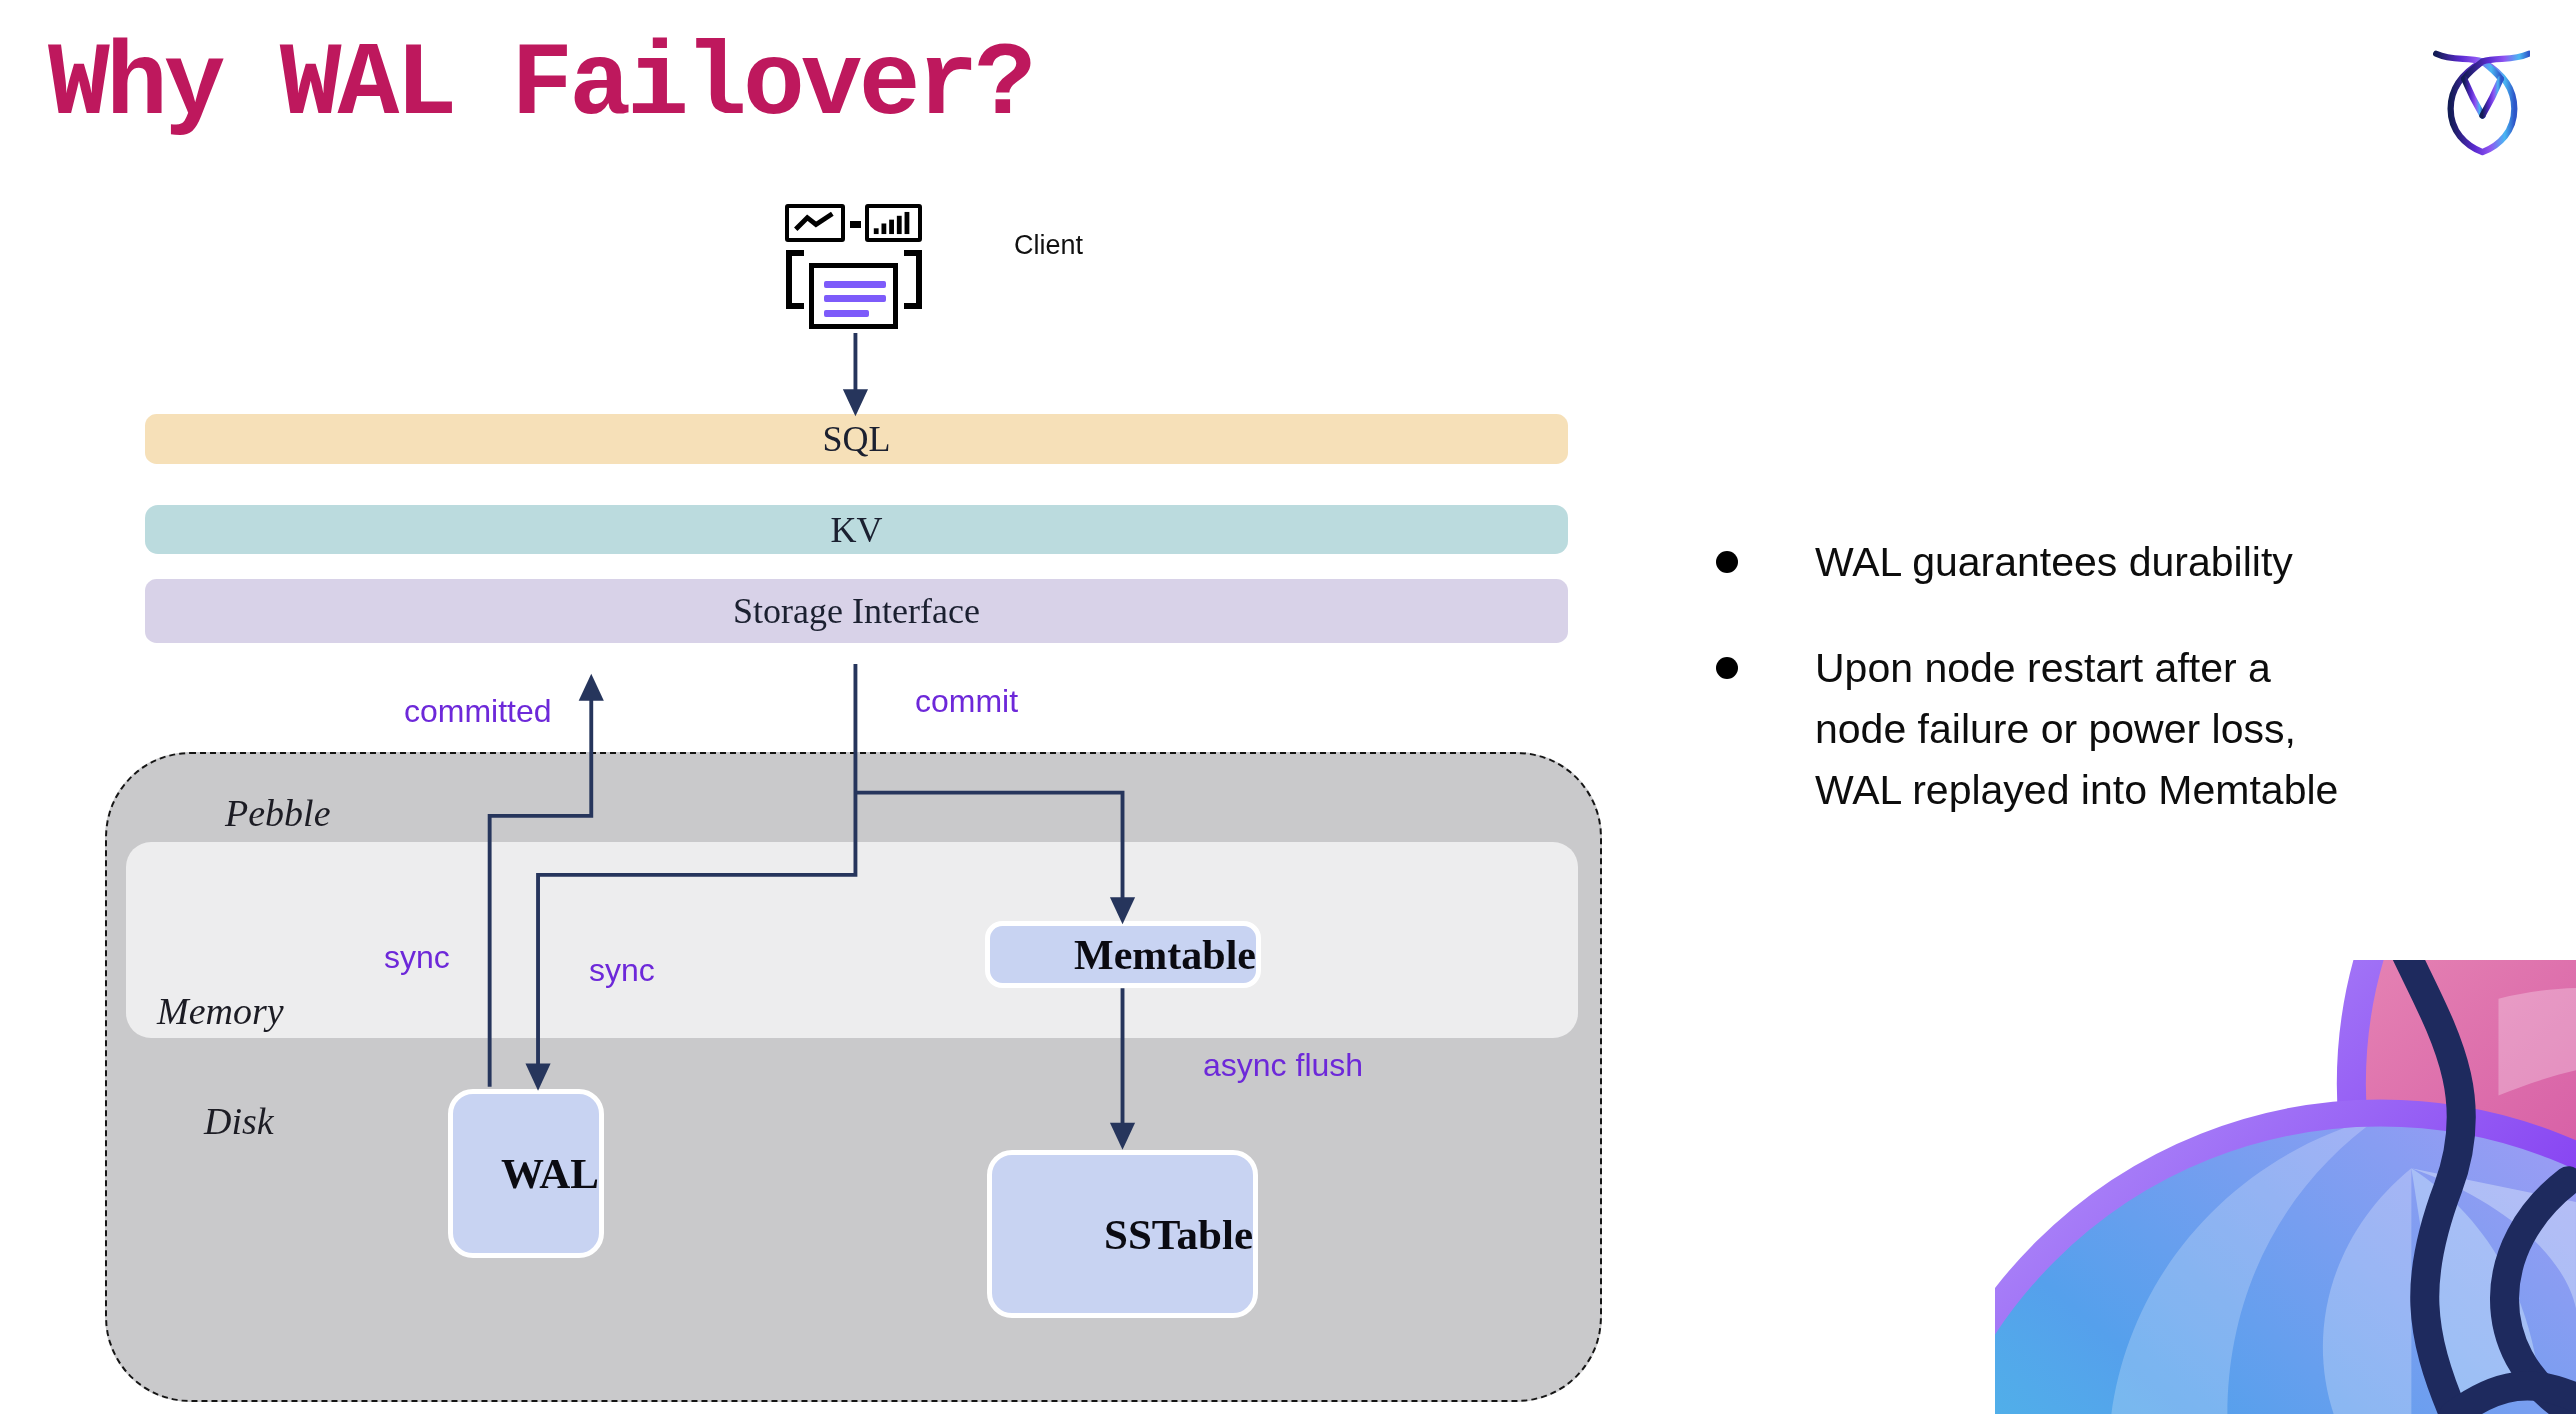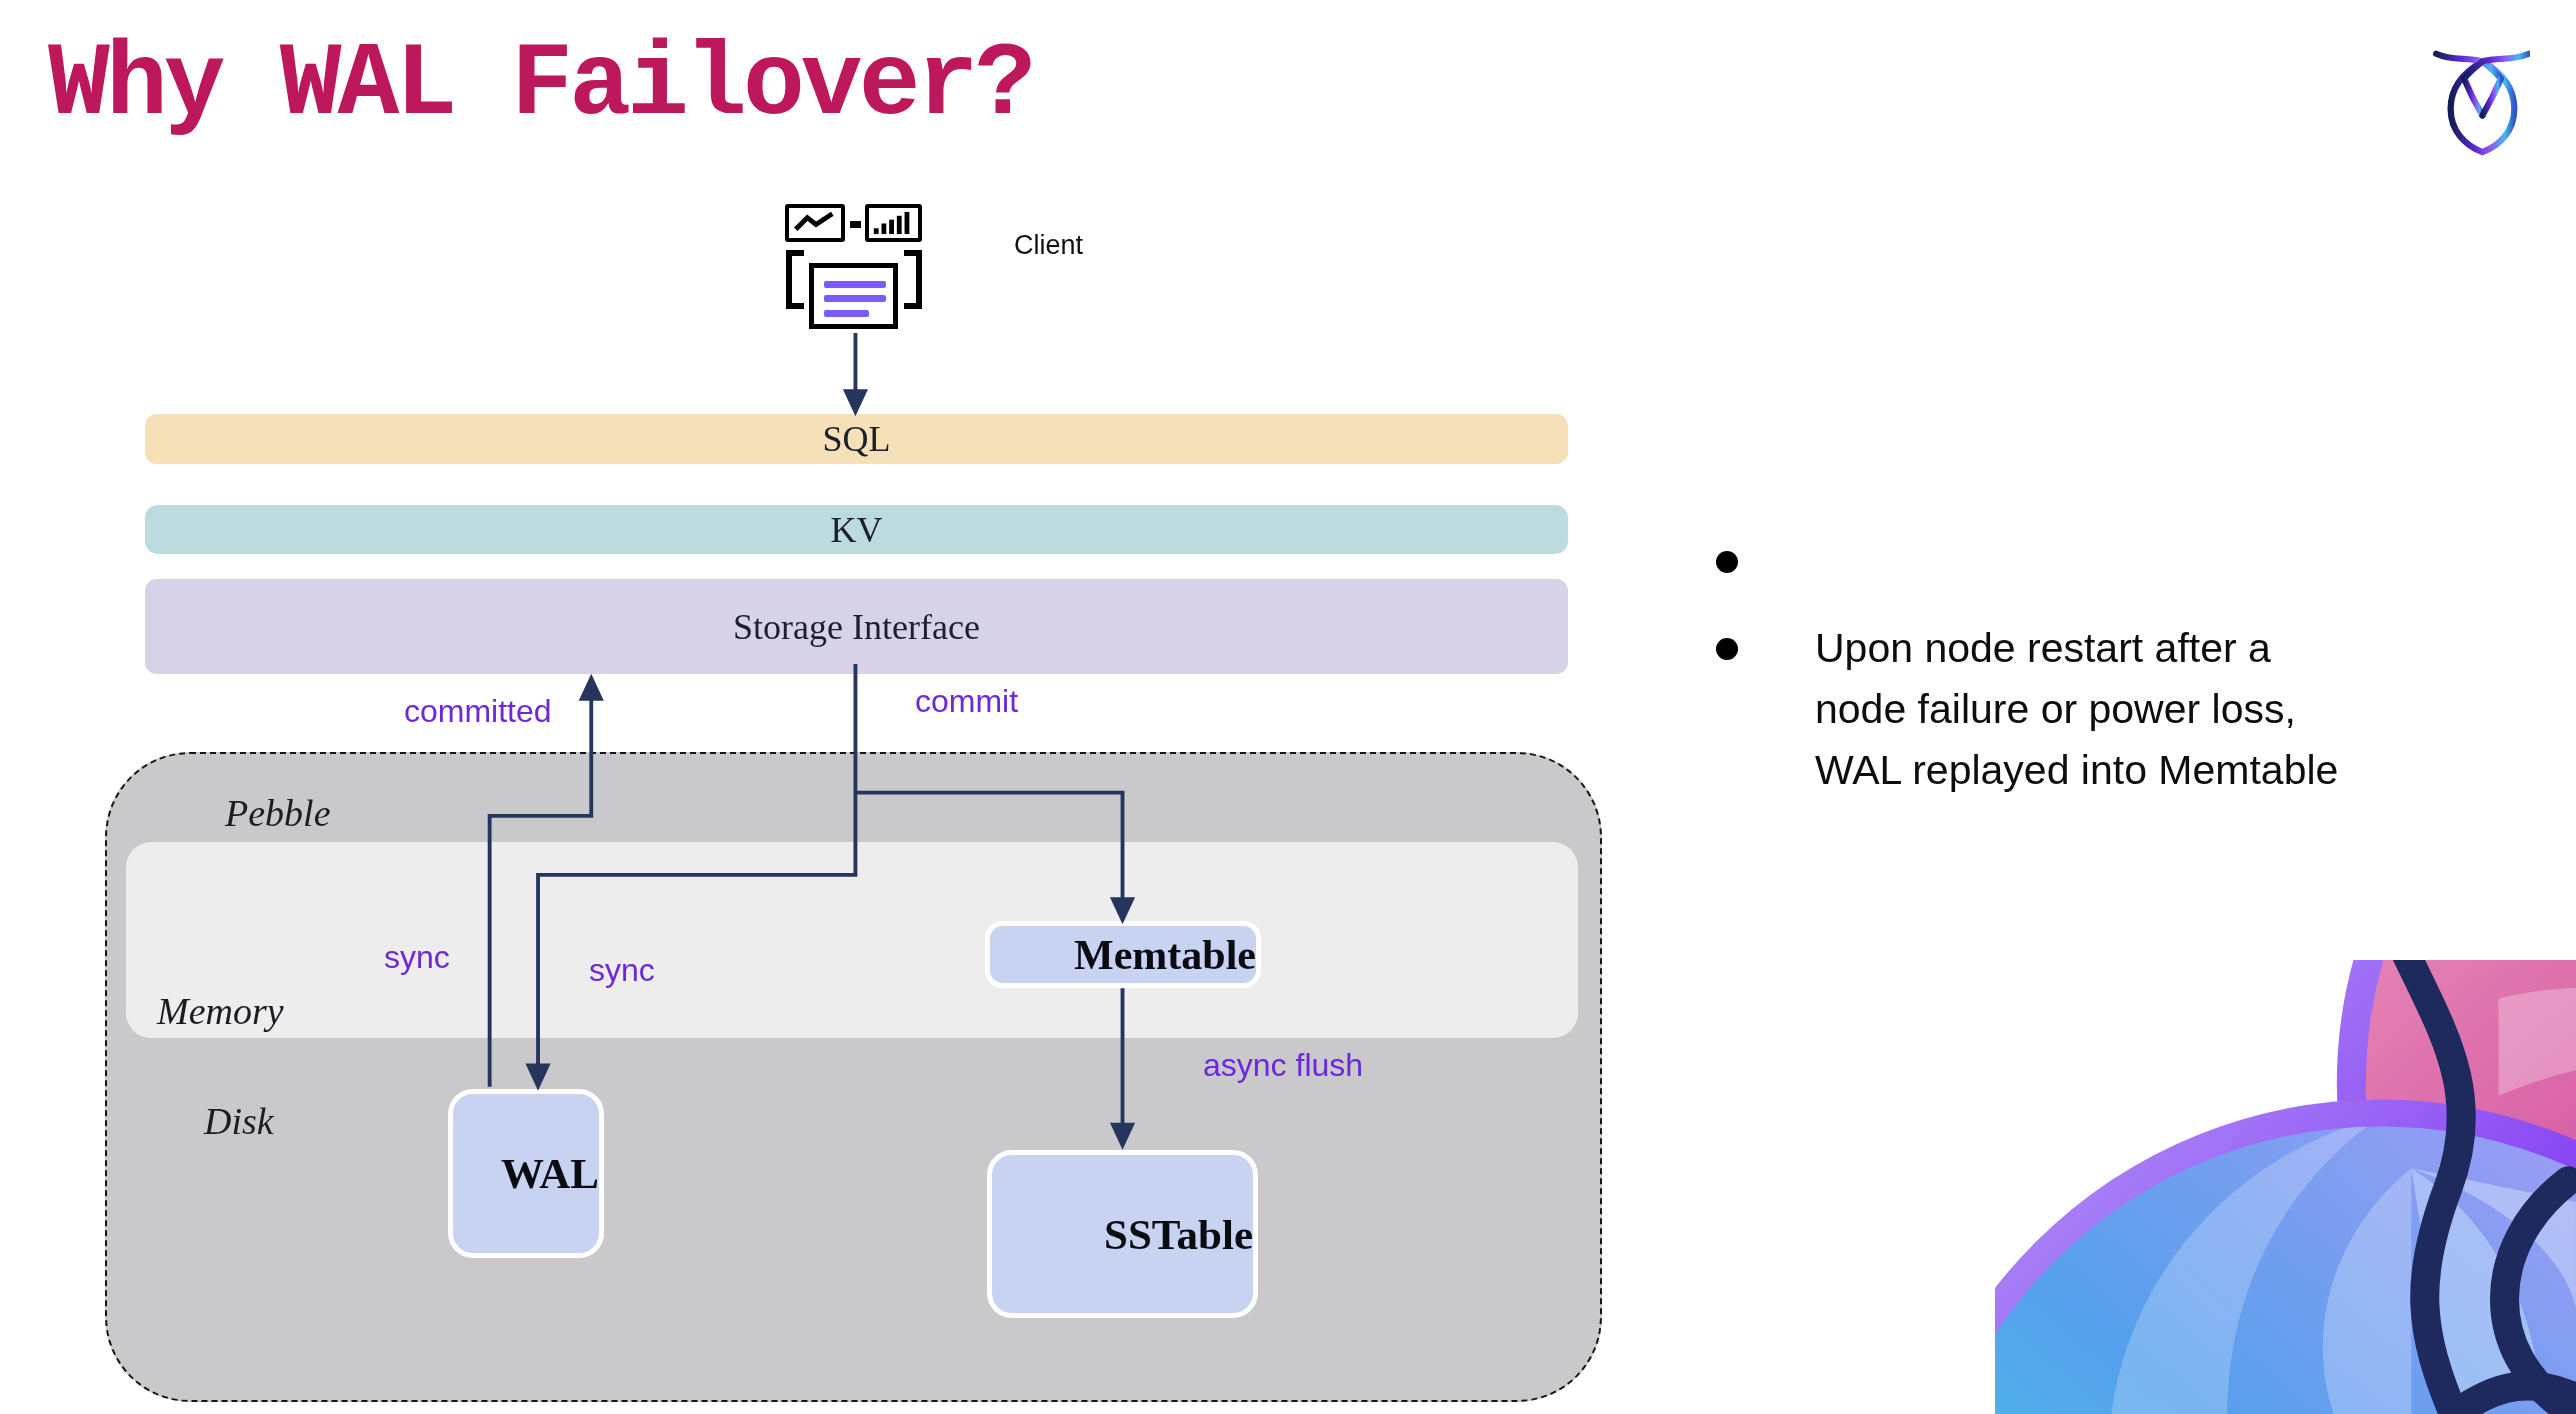--- a/index.html
+++ b/index.html
@@ -21,21 +21,21 @@
        border:5.8px solid #000;}
   .doc-line{position:absolute;height:6.8px;background:#7d5bfa;border-radius:1.9px;}
   .client-label{position:absolute;left:1014px;top:230px;font-size:27px;color:#111;}
 
   
   .bar{position:absolute;left:145px;width:1423px;border-radius:11.6px;
        display:flex;align-items:center;justify-content:center;
        font-family:"Liberation Serif",serif;font-size:36px;color:#1b2030;}
   .bar-sql{top:414px;height:50px;}
   .bar-kv{top:505px;height:49px;border-radius:13px;}
-  .bar-storage{top:579px;height:95px;}
+  .bar-storage{top:579px;height:64px;}
 
   
   .pebble{position:absolute;left:105px;top:752px;width:1497px;height:650px;
           background:#c9c9cb;border:2.9px dashed #151515;border-radius:85px;box-sizing:border-box;}
   .memory-band{position:absolute;left:126px;top:842px;width:1452px;height:196px;
                background:#ededee;border-radius:25px;}
   .zone-label{position:absolute;font-family:"Liberation Serif",serif;font-size:38px;color:#1c1c24;font-style:italic;}
   .lbl-pebble{left:225px;top:791px;}
   .lbl-memory{left:157px;top:989px;}
   .lbl-disk{left:204px;top:1099px;}
@@ -175,20 +175,21 @@
     <polygon points="598,724 624,724 611,696"></polygon>
     <polygon points="543,1099 569,1099 556,1127"></polygon>
     <polygon points="1147,927 1173,927 1160,955"></polygon>
     <polygon points="1147,1160 1173,1160 1160,1188"></polygon>
   </g>
 </svg>
 
 <div class="bullets">
   <div class="bullet">
     <span class="bullet-dot"></span>
+    <span class="bullet-text">WAL guarantees durability</span>
   </div>
   <div class="bullet">
     <span class="bullet-dot"></span>
     <span class="bullet-text">Upon node restart after a
 node failure or power loss,
 WAL replayed into Memtable</span>
   </div>
 </div>
 
 <svg class="corner-art" width="581" height="455" viewBox="0 0 600 470">

